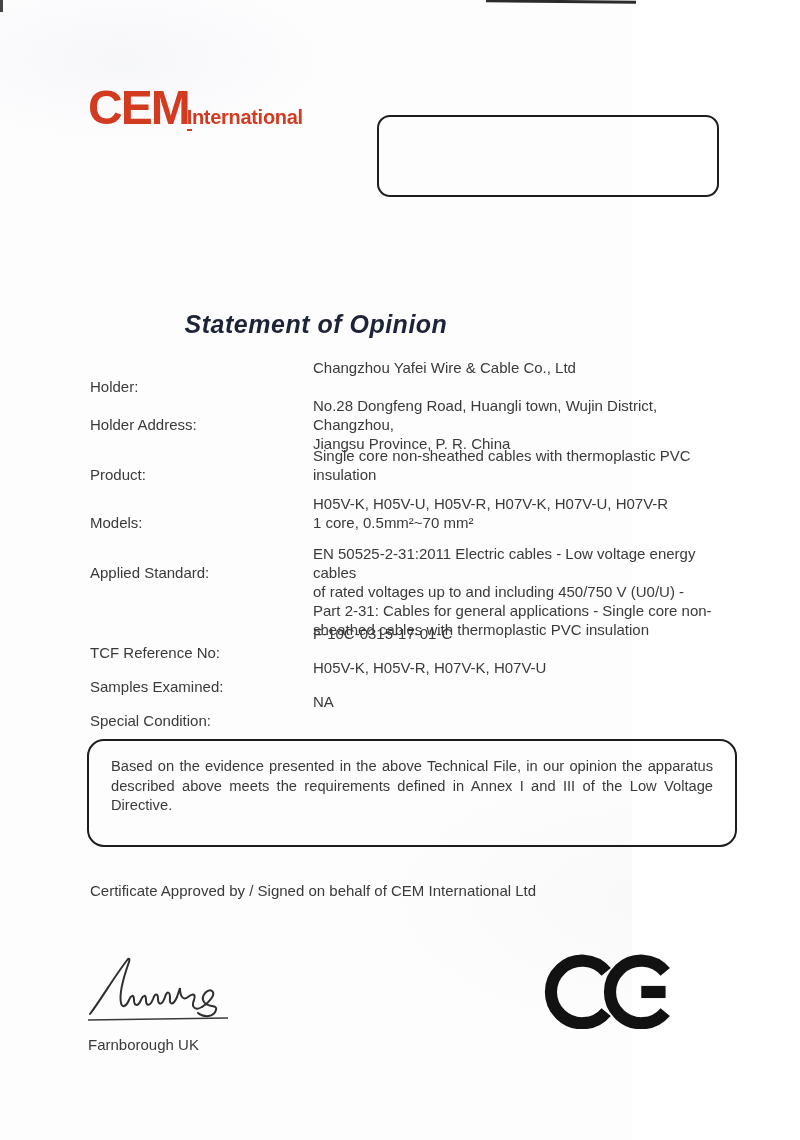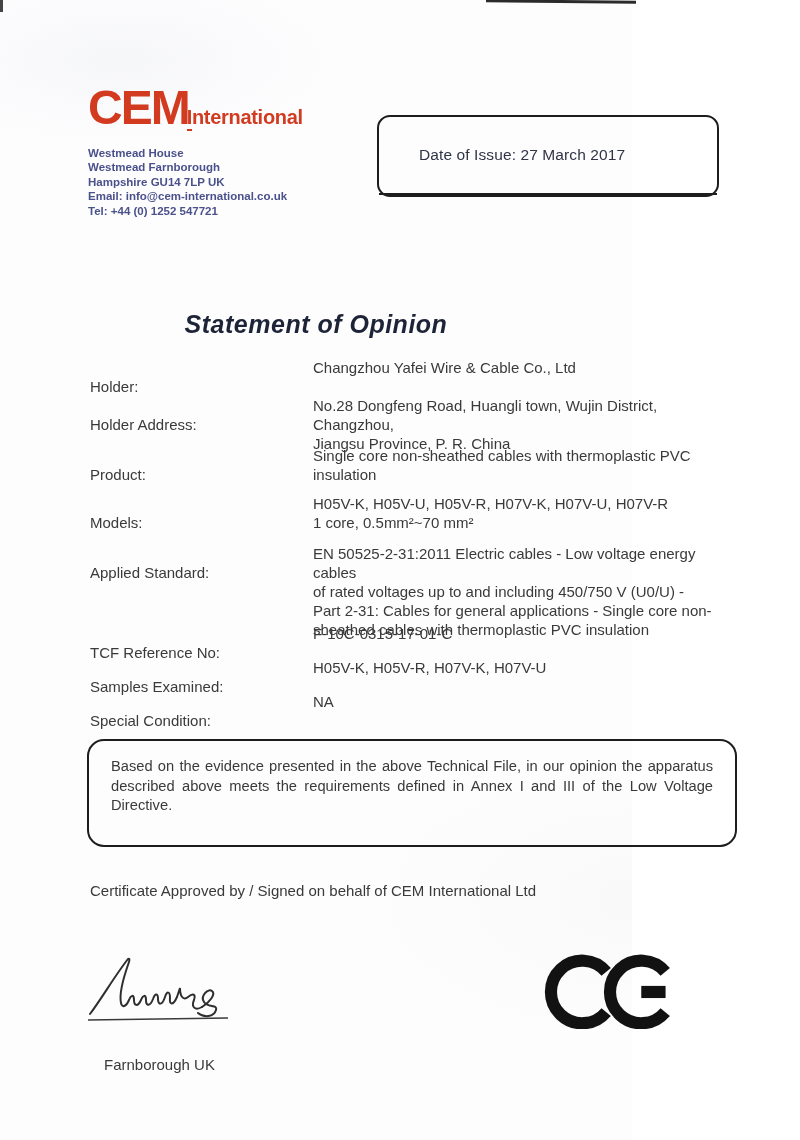--- a/index.html
+++ b/index.html
@@ -69,21 +69,21 @@
     box-sizing:border-box;padding:16px 22px 9px 22px;
   }
   .statement p{
     margin:0 0 12px 0;font-size:14.7px;line-height:19.5px;color:#3a3a3a;
     text-align:justify;
   }
 
   .approved{position:absolute;left:90px;top:882px;font-size:15px;color:#3a3a3a;}
 
   .signature{position:absolute;left:86px;top:950px;}
-  .sig-location{position:absolute;left:104px;top:1036px;font-size:15px;color:#3a3a3a;margin-top:20px;}
+  .sig-location{position:absolute;left:88px;top:1036px;font-size:15px;color:#3a3a3a;}
 
   .ce{position:absolute;left:544px;top:948px;}
 
   .footer{
     position:absolute;left:0;top:1086px;width:100%;text-align:center;
     font-family:"Liberation Serif", serif;font-style:italic;font-weight:600;
     font-size:17px;color:#2e3466;letter-spacing:0.2px;
   }
 </style>
 </head>
@@ -91,28 +91,22 @@
 
 <div class="sheet">
 
   <div class="edge-top-right"></div>
   <div class="edge-left-nub"></div>
 
   <div class="logo">
     <span class="cem">CEM</span><span class="intl"><span class="cap">I</span><span>nternational</span></span>
   </div>
 
-  <div class="address">Westmead House
-Westmead Farnborough
-Hampshire GU14 7LP UK
-Email: info@cem-international.co.uk
-Tel:  +44 (0) 1252 547721</div>
 
   <div class="certbox">
-    <div class="row">Date of Issue: 27 March 2017</div>
   </div>
 
   <div class="title2">Statement of Opinion</div>
 
   <div class="field f1">
     <span class="lab">Holder:</span>
     <span class="val">Changzhou Yafei Wire &amp; Cable Co., Ltd</span>
   </div>
   <div class="field f2">
     <span class="lab">Holder Address:</span>

